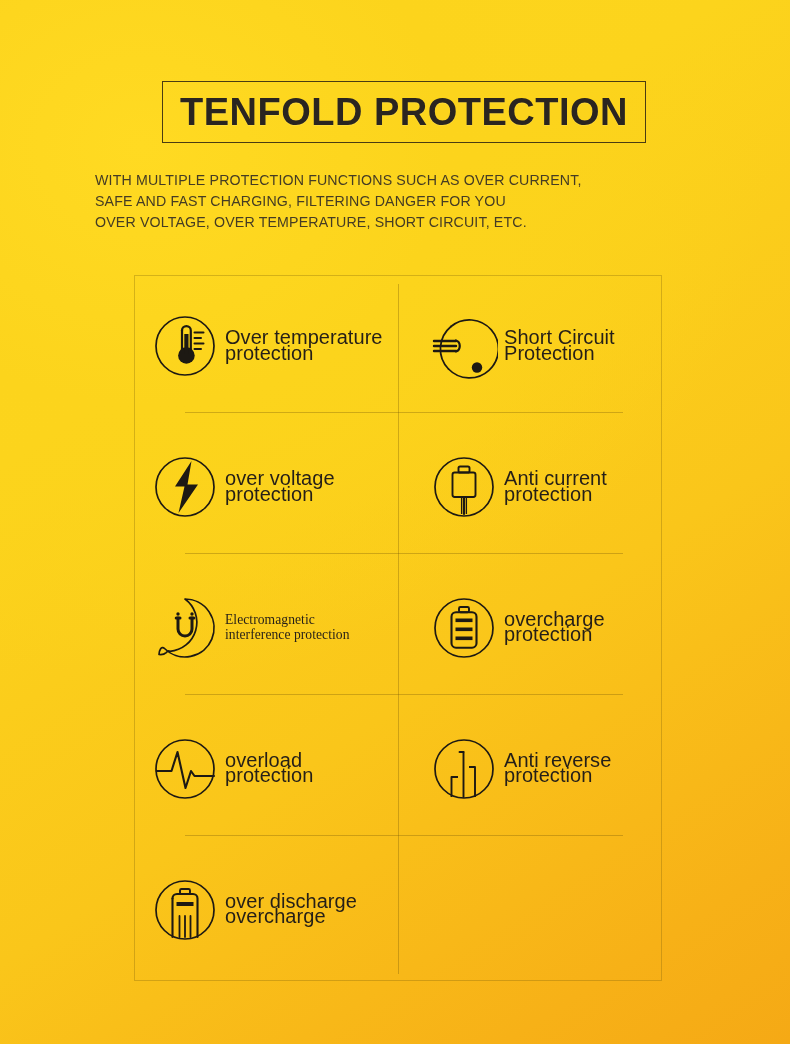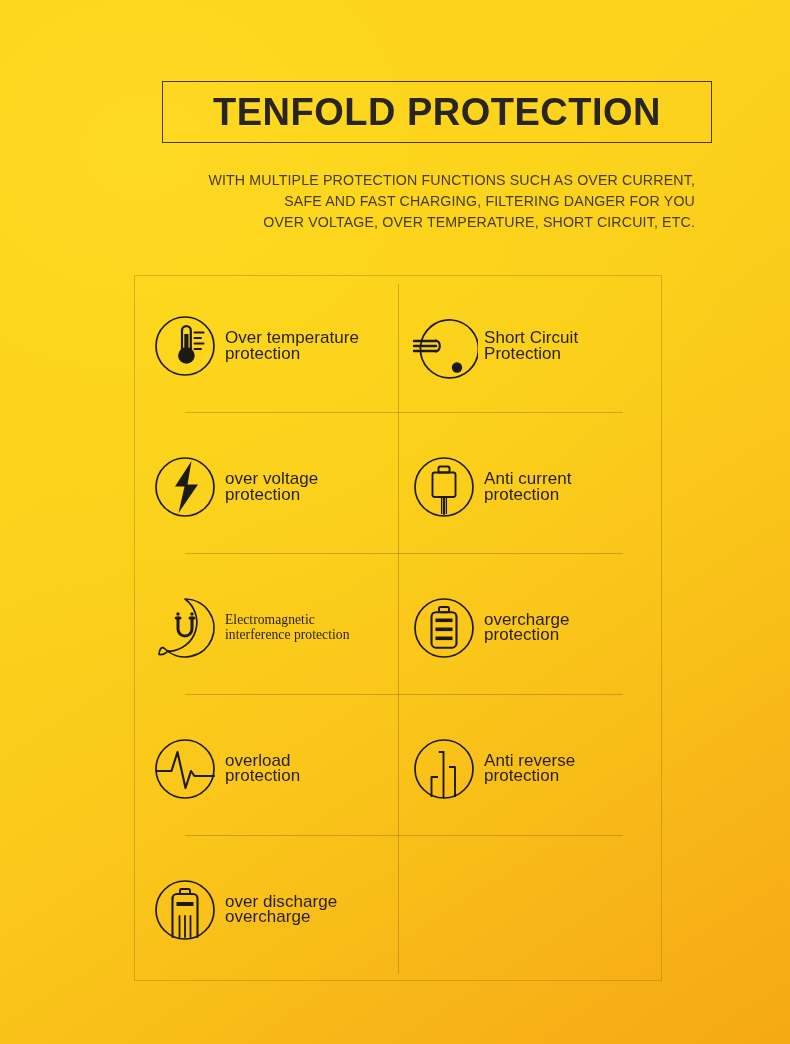--- a/index.html
+++ b/index.html
@@ -20,21 +20,21 @@
     background:
       radial-gradient(ellipse 900px 760px at 18% 14%, #FFDA22 0%, #FCD41C 34%, rgba(252,212,28,0) 70%),
       linear-gradient(147deg, #FDD61E 0%, #FCD41C 30%, #FAC61A 62%, #F7B117 88%, #F5A915 100%);
   }
 
   
   .title-box {
     position: absolute;
     left: 162px;
     top: 81px;
-    width: 550px;
+    width: 484px;
     height: 62px;
     box-sizing: border-box;
     border: 1.5px solid #4a3c12;
     display: flex;
     align-items: center;
     justify-content: center;
   }
   .title-text {
     font-size: 38px;
     font-weight: bold;
@@ -43,21 +43,21 @@
     line-height: 1;
     white-space: nowrap;
     text-shadow: 0 1px 0 rgba(255,255,255,0.12);
   }
 
   .subtitle {
     position: absolute;
     left: 95px;
     top: 170px;
     width: 600px;
-    text-align: right;
+    text-align: left;
     color: #453c24;
     font-size: 14.2px;
     line-height: 21px;
     letter-spacing: 0.15px;
   }
   .subtitle div { white-space: nowrap; }
 
   
   .grid-box {
     position: absolute;
@@ -97,34 +97,34 @@
   .hd3 { top: 418px; }
   .hd4 { top: 559px; }
 
   .cell {
     position: relative;
     display: flex;
     align-items: center;
     padding-left: 16px;
     box-sizing: border-box;
   }
-  .cell.right { padding-left: 12px; }
+  .cell.right { padding-left: 32px; }
 
   .icon-wrap {
     width: 68px;
     height: 68px;
     flex: 0 0 68px;
     position: relative;
     margin-right: 6px;
   }
   .icon-wrap svg { display: block; width: 68px; height: 68px; }
 
   .label {
     color: #251f18;
-    font-size: 17px;
+    font-size: 20px;
     line-height: 15.5px;
     letter-spacing: 0.05px;
     white-space: pre-line;
     padding-bottom: 1px;
   }
   .label.small { font-size: 13.6px; line-height: 15px; font-family: Liberation Serif, serif; }
 </style>
 </head>
 <body>
 

